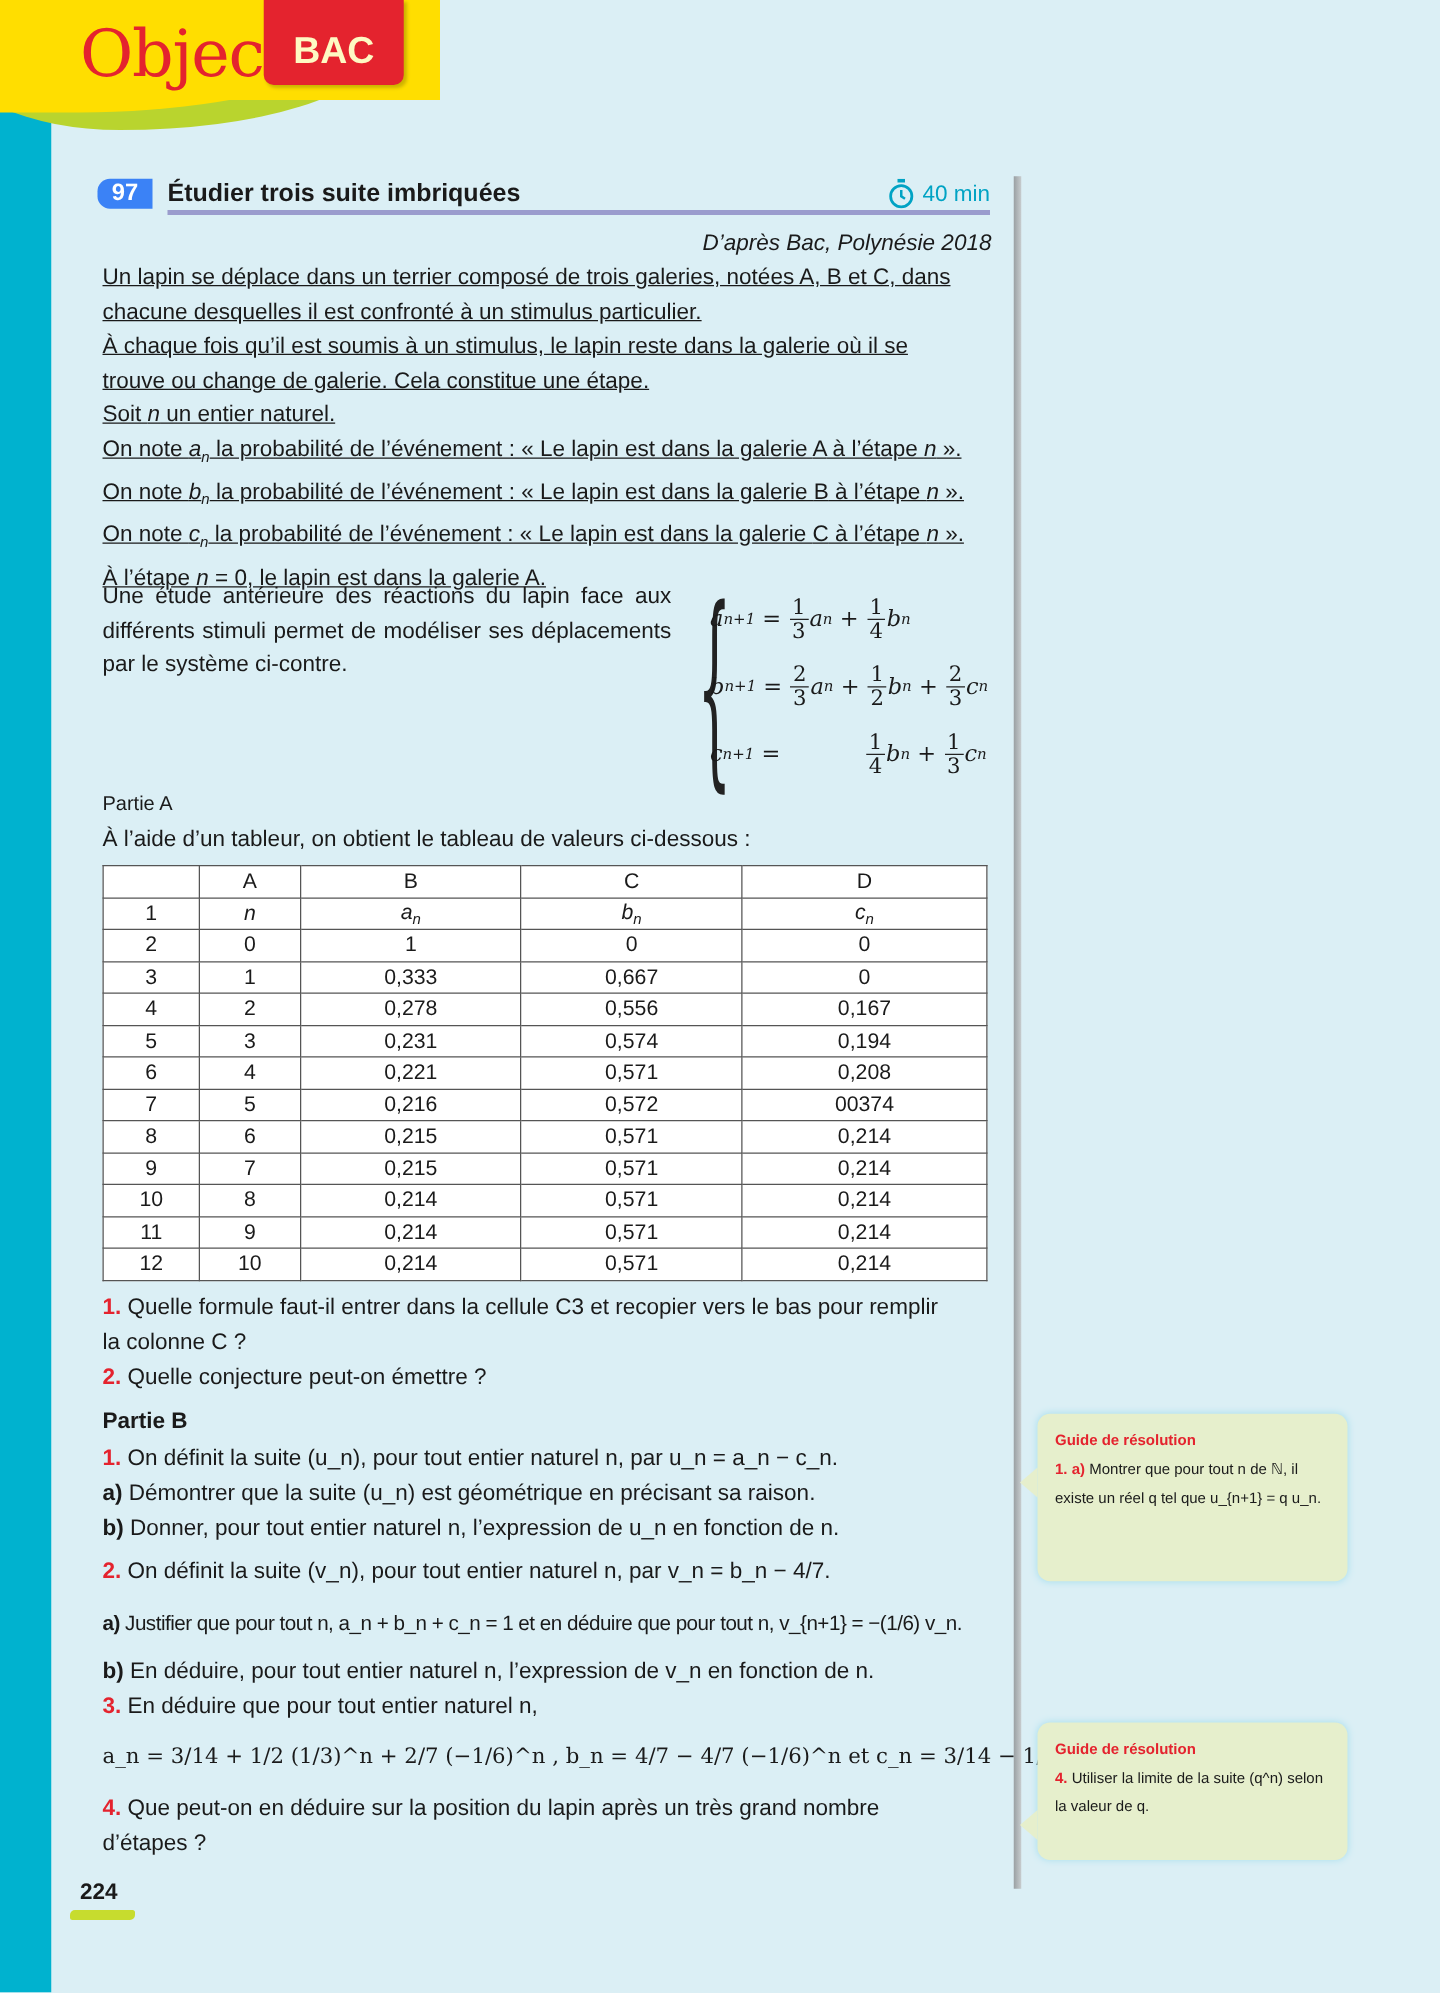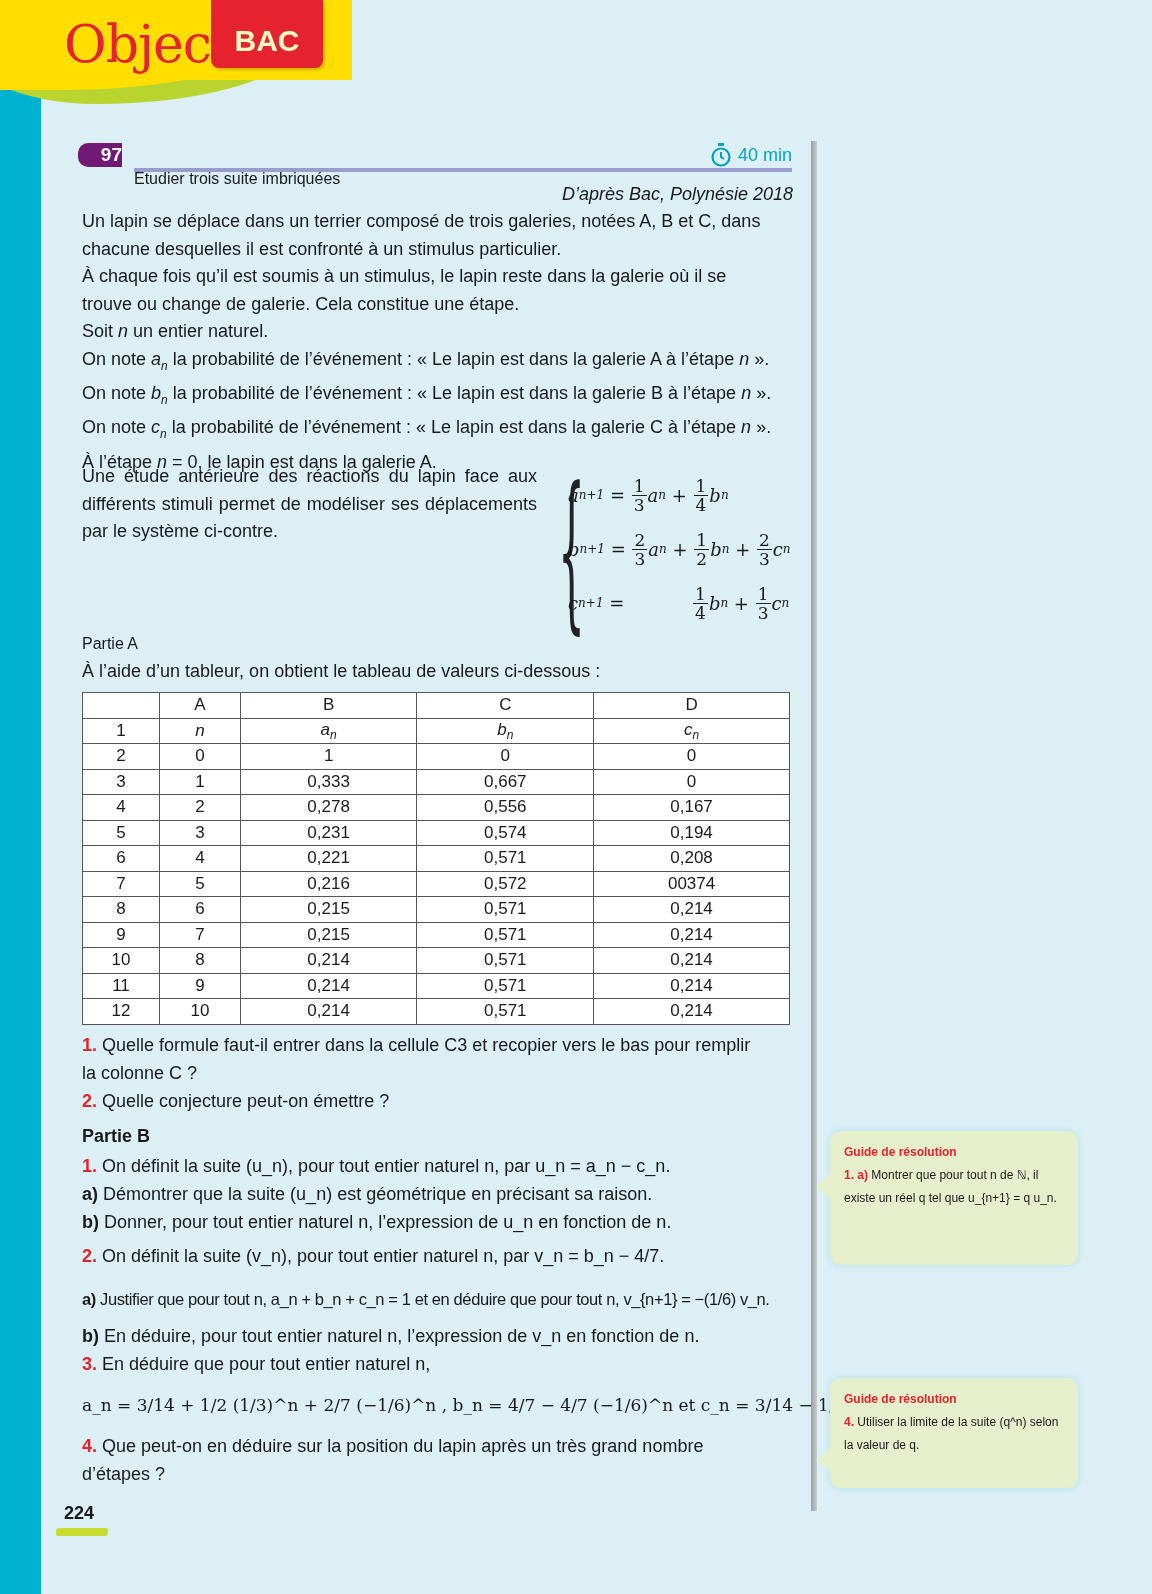--- a/index.html
+++ b/index.html
@@ -11,28 +11,28 @@
   }
   .left-band { position: absolute; left: 0; top: 0; width: 41px; height: 1594px; background: #00b2cf; }
   .banner-green { position: absolute; left: -40px; top: 40px; width: 340px; height: 64px; background: #b9d42e; border-radius: 0 0 60% 40% / 0 0 100% 100%; }
   .banner-yellow { position: absolute; left: -60px; top: -20px; width: 412px; height: 110px; background: #ffde00; border-radius: 0 0 70% 10% / 0 0 100% 30%; }
   .banner-yellow-rect { position: absolute; left: 0; top: 0; width: 352px; height: 80px; background: #ffde00; }
   .logo-objectif { position: absolute; left: 64px; top: 14px; font-family: "DejaVu Serif", serif; font-size: 52px; color: #e4232e; letter-spacing: -1px; }
   .logo-bac { position: absolute; left: 211px; top: 0; width: 112px; height: 68px; background: #e4232e; border-radius: 0 0 8px 8px; box-shadow: 2px 2px 3px rgba(0,0,0,0.2); color: #fef9c3; font-weight: bold; font-size: 30px; text-align: center; line-height: 82px; }
   .side-rule { position: absolute; left: 811px; top: 141px; width: 6px; height: 1370px; background: linear-gradient(to right,#9aa0a3,#c7ccce); }
 
   .ex-head { position: absolute; left: 78px; top: 143px; width: 714px; height: 28px; }
-  .ex-num { position: absolute; left: 0; top: 0; width: 44px; height: 24px; background: #701a75; color: #fff; font-weight: bold; font-size: 19px; text-align: right; line-height: 24px; border-radius: 10px 0 0 10px; }
-  .ex-title { position: absolute; left: 56px; top: 0; font-weight: normal; font-size: 16px; line-height: 24px; margin-top: 24px; }
+  .ex-num { position: absolute; left: 0; top: 0; width: 44px; height: 24px; background: #3b82f6; color: #fff; font-weight: bold; font-size: 19px; text-align: center; line-height: 24px; border-radius: 10px 0 0 10px; }
+  .ex-title { position: absolute; left: 56px; top: 0; font-weight: bold; font-size: 20px; line-height: 24px; }
   .ex-time { position: absolute; right: 0; top: 0; color: #00a3c4; font-size: 18px; line-height: 24px; display: flex; align-items: center; gap: 6px; }
   .ex-underline { position: absolute; left: 134px; top: 168px; width: 658px; height: 4px; background: #9a9ccd; }
   .source { position: absolute; right: 360px; top: 184px; font-style: italic; font-size: 18px; }
 
   .p { font-size: 18px; line-height: 27.6px; margin: 0; }
-  .intro { position: absolute; left: 82px; top: 208px; width: 712px; }
+  .intro { position: absolute; left: 82px; top: 208px; width: 712px; text-decoration: underline; }
   .intro2 { position: absolute; left: 82px; top: 463px; width: 455px; text-align: justify; }
   .sys { position: absolute; left: 558px; top: 468px; width: 235px; height: 170px; }
   .sys .brace { position: absolute; left: 0; top: 2px; font-size: 170px; line-height: 160px; font-family: "DejaVu Serif", serif; transform: scaleX(0.25); transform-origin: left top; color: #222; }
   .sys .row { position: absolute; left: 10px; height: 54px; display: flex; align-items: center; font-family: "DejaVu Serif", serif; font-size: 18px; white-space: nowrap; }
   .frac { display: inline-flex; flex-direction: column; align-items: center; vertical-align: middle; font-style: normal; font-size: 17px; line-height: 18px; margin: 0 1px; }
   .frac .num { border-bottom: 1px solid #222; padding: 0 2px; }
   .frac .den { padding: 0 2px; }
   i.v { font-style: italic; }
   sub { font-size: 12px; font-style: italic; }
 

